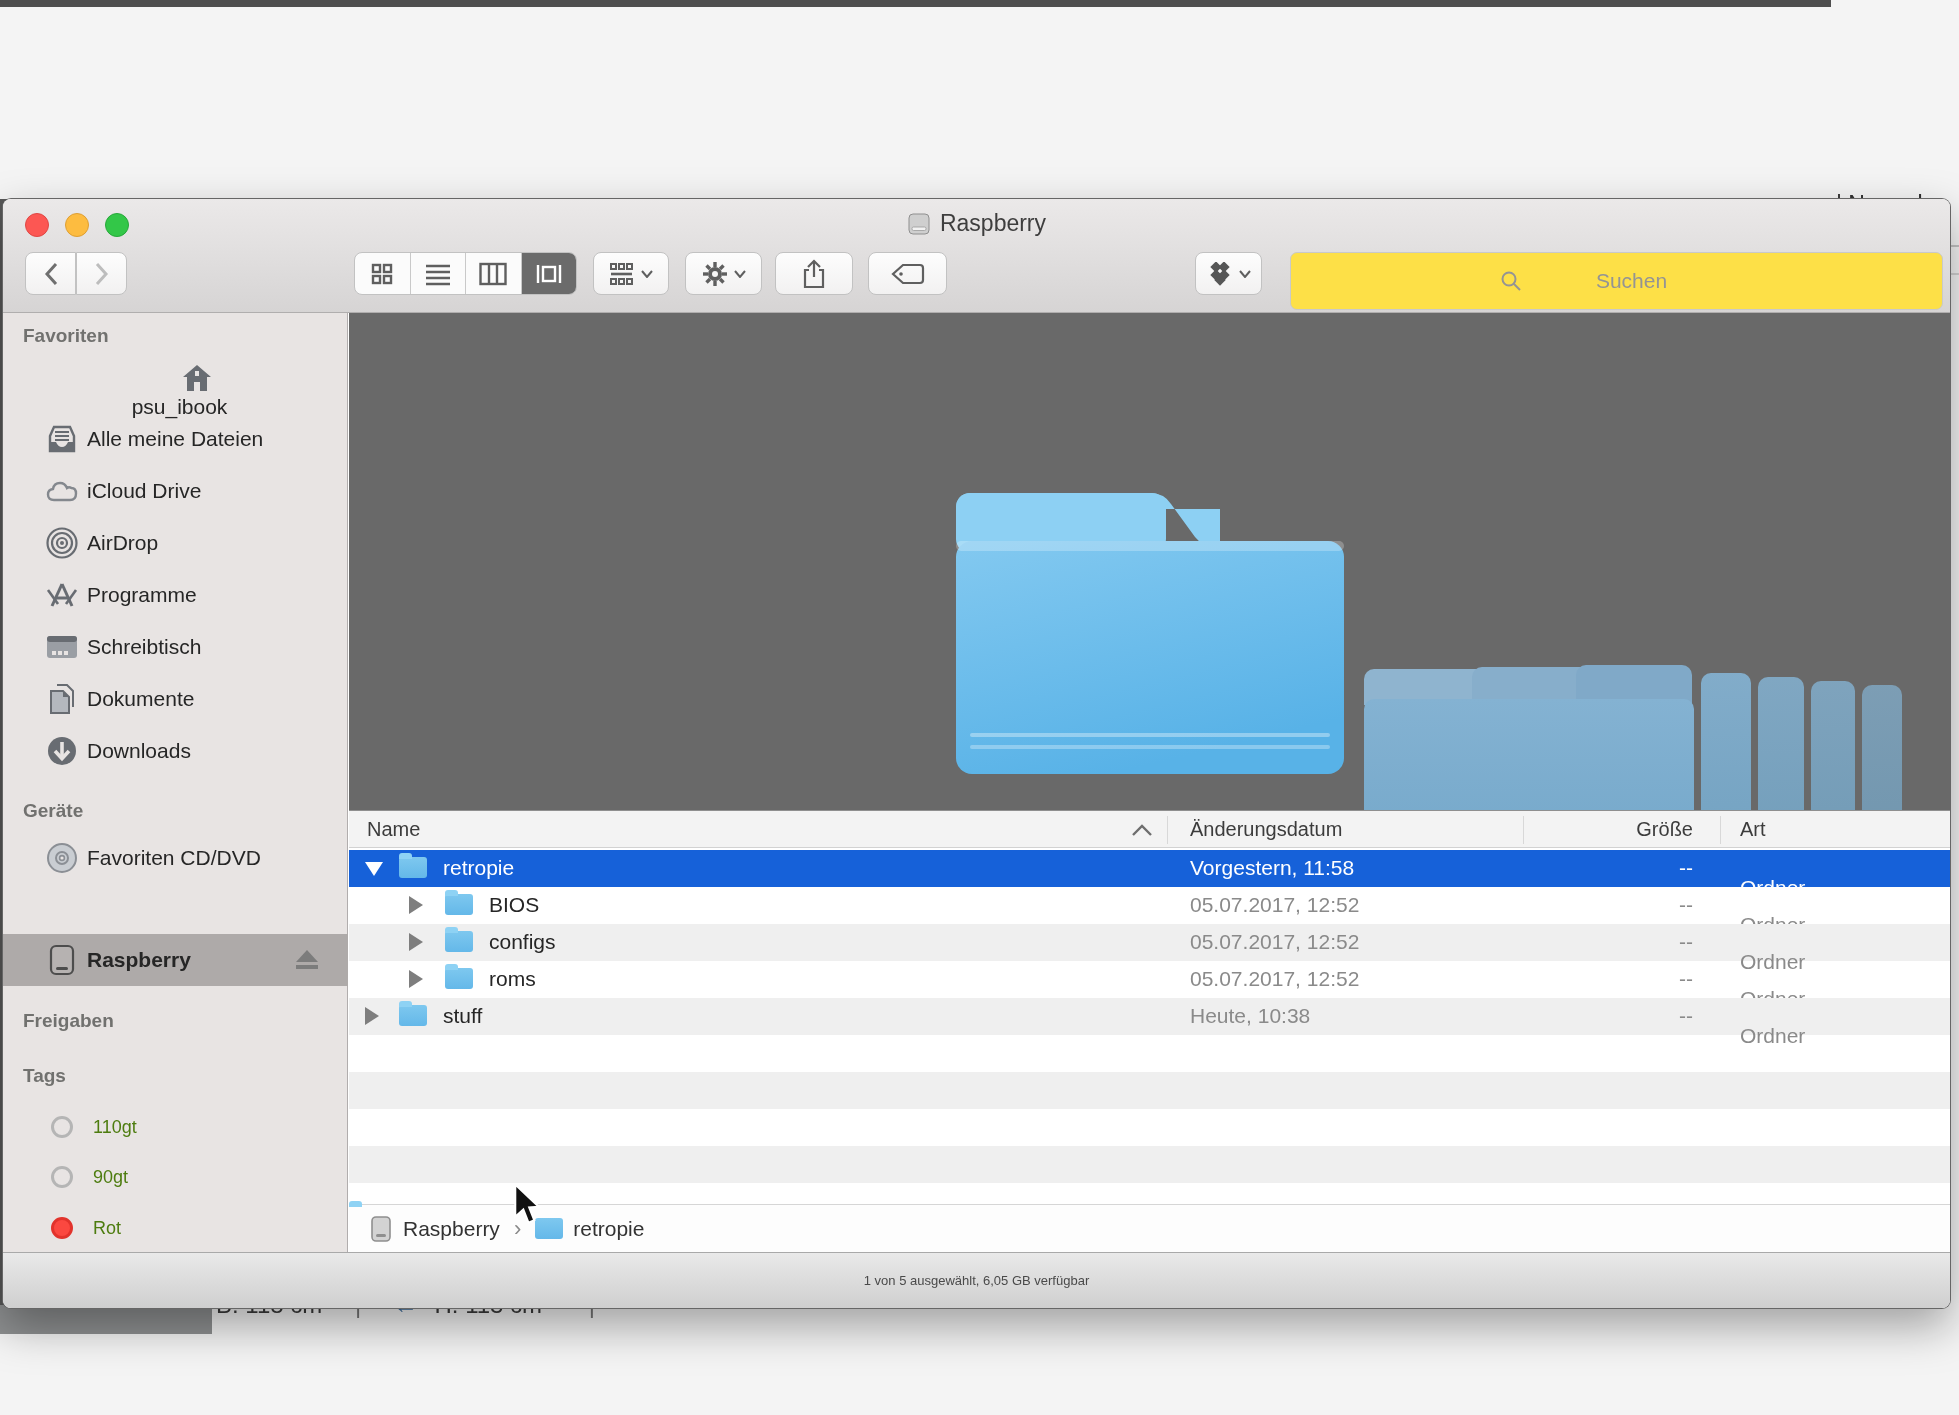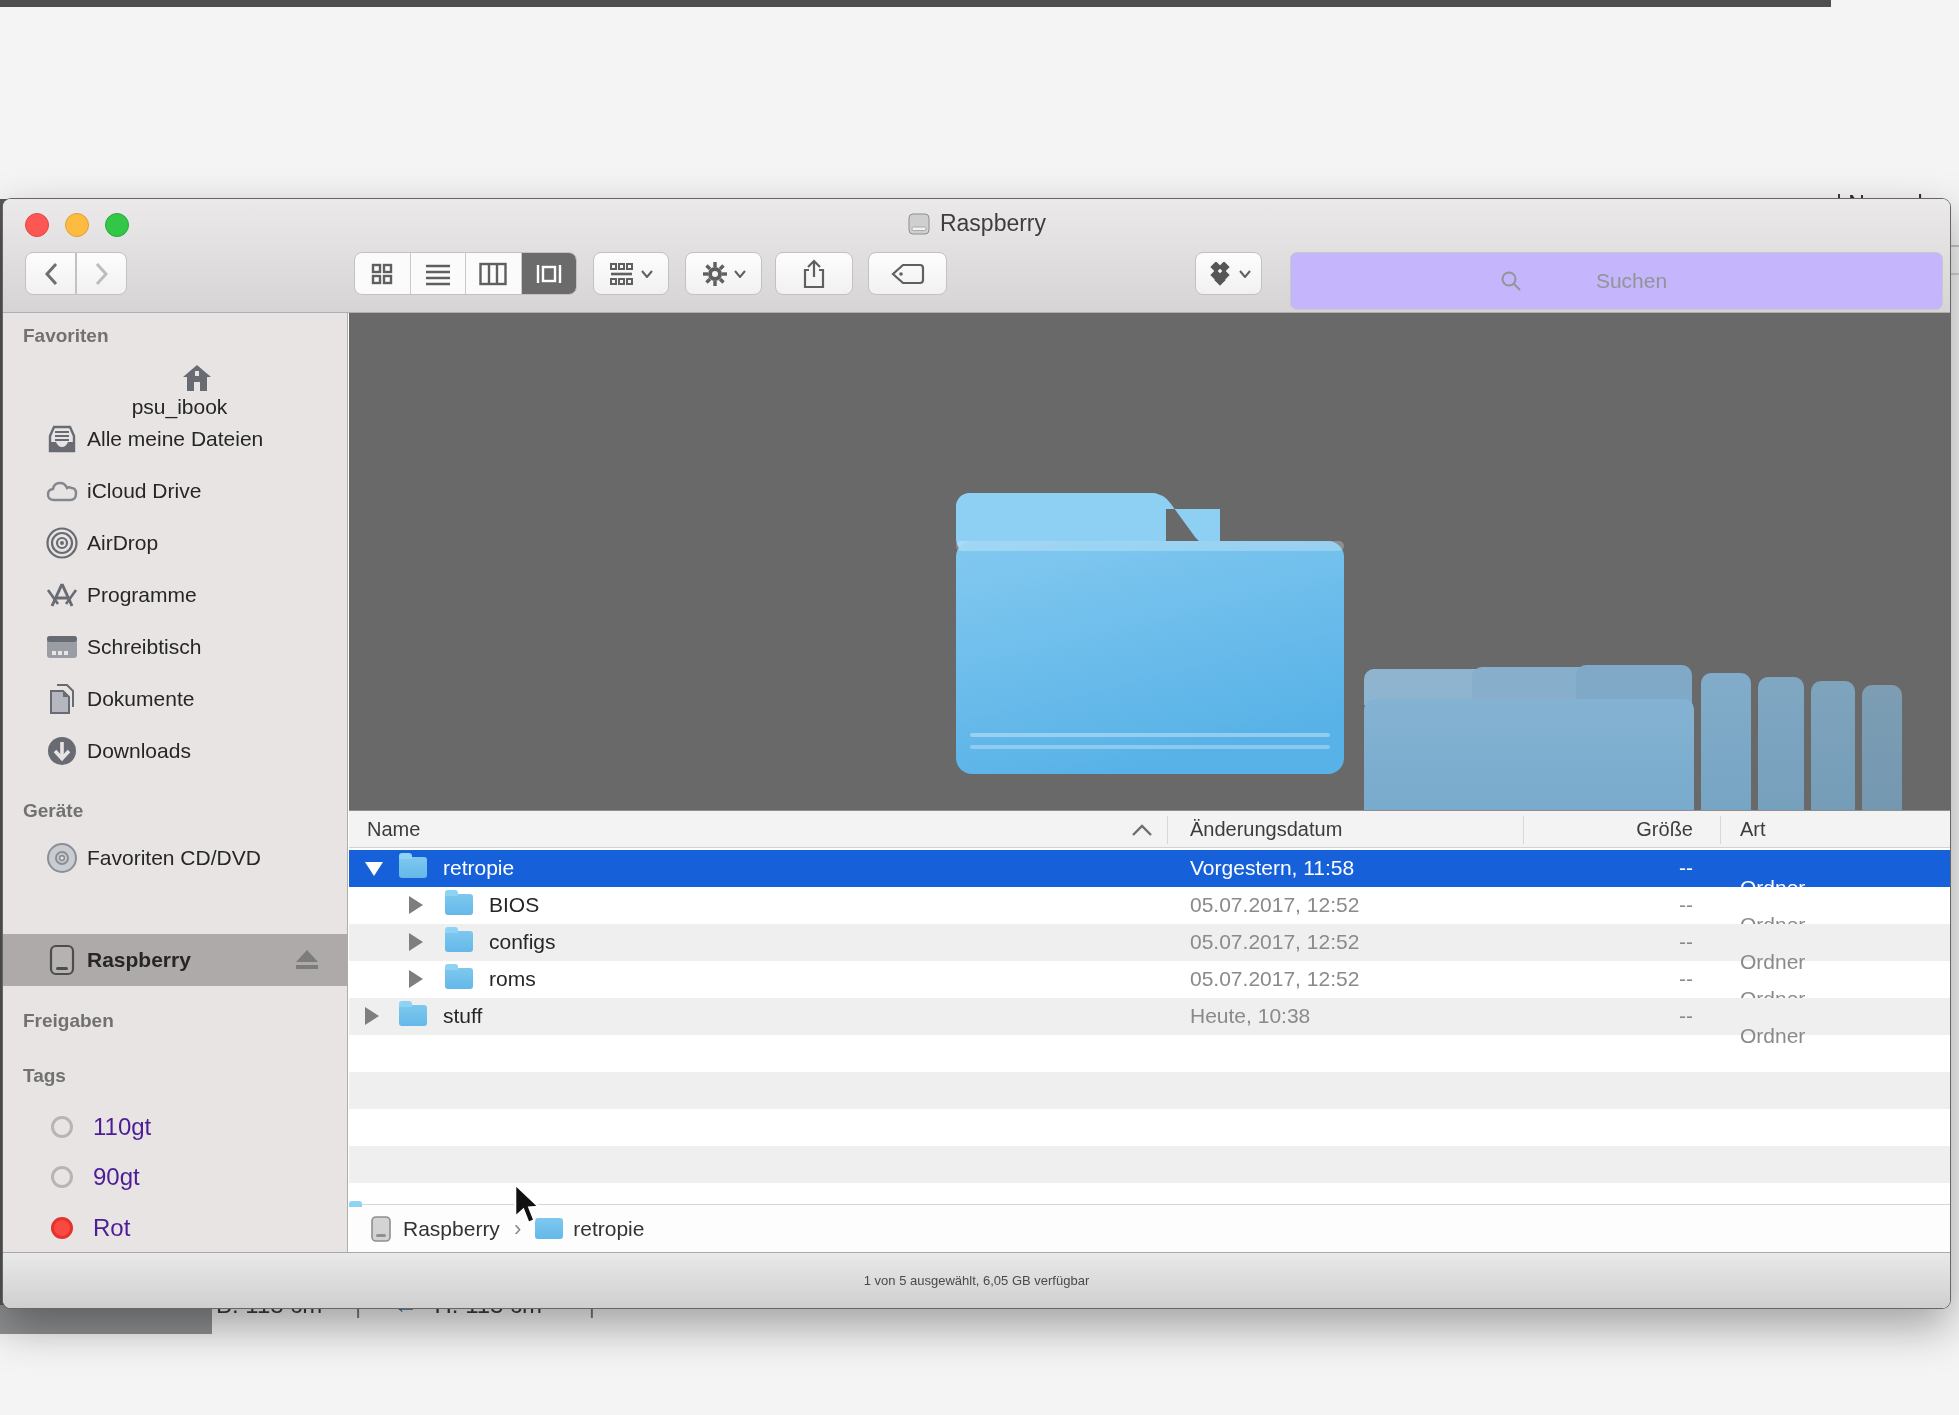--- a/index.html
+++ b/index.html
@@ -31,36 +31,36 @@
 
   
   .tbtn{top:53px;height:43px;border:1px solid #c2c2c2;border-radius:8px;
         background:linear-gradient(#fdfdfd,#f2f1f1);display:flex;align-items:center;justify-content:center;gap:6px;box-sizing:border-box;}
   .seg{top:53px;height:43px;border:1px solid #c2c2c2;border-radius:8px;overflow:hidden;display:flex;background:#fbfbfb;box-sizing:border-box;}
   .seg .s{width:55px;height:100%;display:flex;align-items:center;justify-content:center;border-right:1px solid #c9c9c9;}
   .seg .s:last-child{border-right:none;}
   .seg .s.active{background:#6b6b6b;}
   .chev{width:12px;height:8px;}
   .search{left:1287px;top:53px;width:653px;height:58px;border:1px solid #c9c9c9;border-radius:7px;
-          background:#c4b5fd;display:flex;align-items:center;justify-content:center;box-sizing:border-box;}
+          background:#fde047;display:flex;align-items:center;justify-content:center;box-sizing:border-box;}
   .search input{border:none;outline:none;font-size:21px;color:#555;text-align:center;width:200px;
                 font-family:"Liberation Sans",sans-serif;background:transparent;}
   .search input::placeholder{color:#949494;}
 
   
   .sidebar{left:0;top:114px;width:345px;height:939px;background:#e8e4e3;border-right:1px solid #b1adad;box-sizing:border-box;}
   .sec-label{left:20px;font-size:19px;font-weight:bold;color:#71716f;}
   .side-item{left:0;width:345px;height:52px;display:flex;align-items:center;}
   .side-item .ic{width:34px;height:34px;margin-left:42px;display:flex;align-items:center;justify-content:center;flex:none;}
   .side-item .lbl{margin-left:8px;font-size:21px;color:#262626;white-space:nowrap;}
   .side-item.selected{background:#aeaaa9;}
   .eject{position:absolute;right:28px;top:14px;}
   .tagdot{width:22px;height:22px;border-radius:50%;box-sizing:border-box;border:3px solid #b5b5b5;margin-left:48px;flex:none;}
   .tagdot.red{background:#fb4840;border-color:#e2332c;}
-  .side-item .tlbl{margin-left:20px;font-size:24px;color:#4c1d95;}
+  .side-item .tlbl{margin-left:20px;font-size:18px;color:#4d7c0f;}
 
   
   .coverflow{left:346px;top:114px;width:1601px;height:497px;background:#696969;overflow:hidden;}
   .sliver{border-radius:10px;background:linear-gradient(#84b2d2,#6da3c6);}
 
   
   .list-header{left:346px;top:611px;width:1601px;height:38px;background:#f3f3f3;
                border-top:1px solid #8f8f8f;border-bottom:1px solid #d2d2d2;box-sizing:border-box;font-size:20px;color:#3c3c3c;}
   .col-div{position:absolute;top:5px;width:1px;height:28px;background:#d8d8d8;}
   .row{left:346px;width:1601px;height:37px;font-size:21px;}

